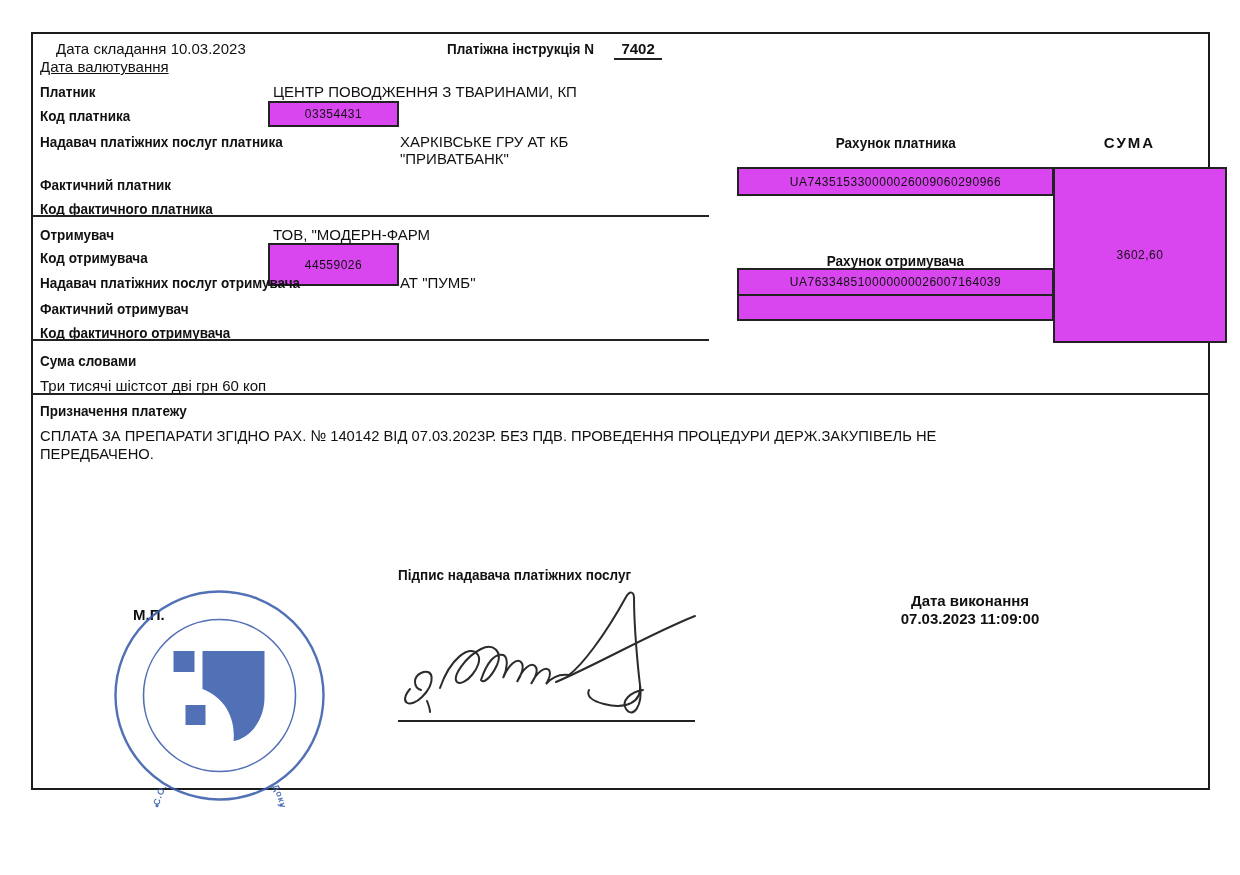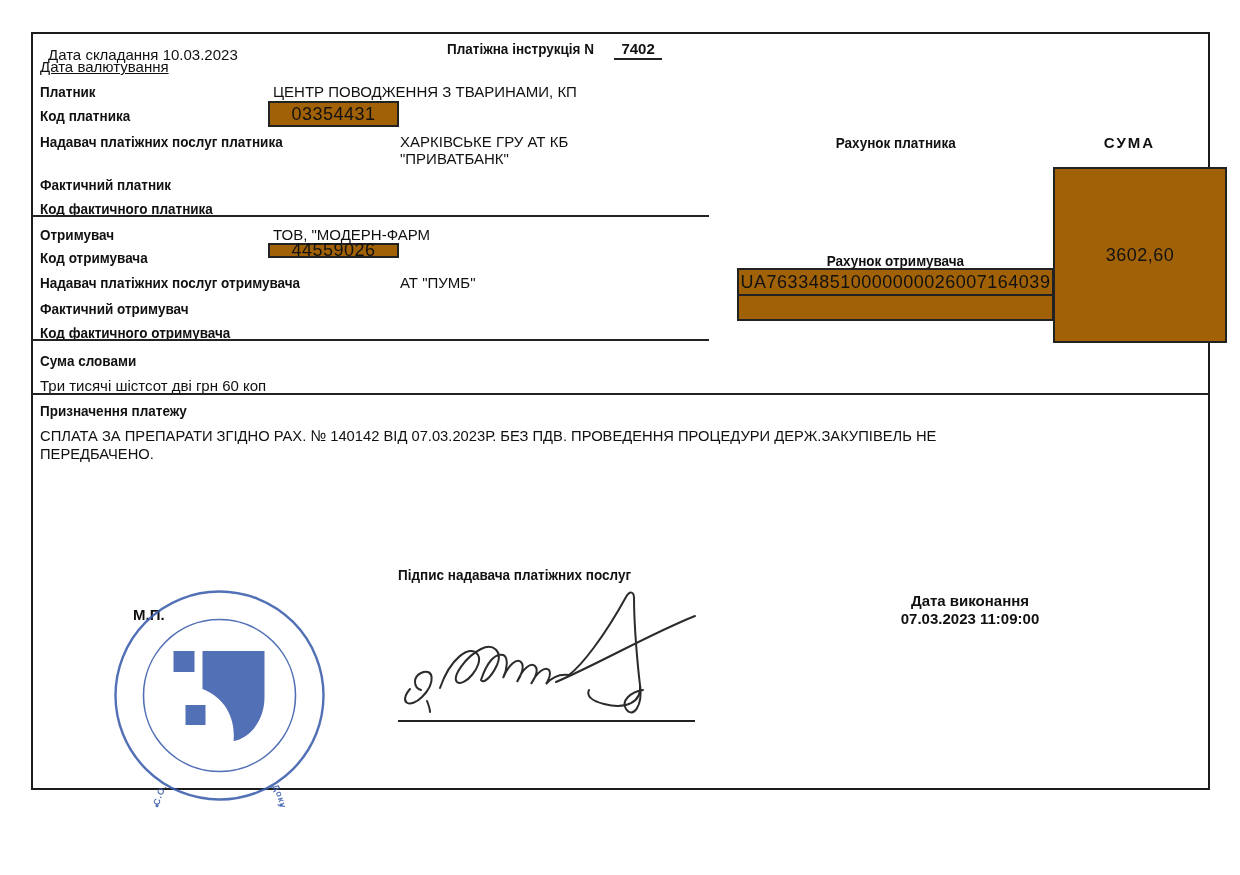--- a/index.html
+++ b/index.html
@@ -8,35 +8,35 @@
   .frame{position:absolute;left:31px;top:32px;width:1179px;height:758px;
          border:2px solid #1c1c1c;box-sizing:border-box;}
   .t{position:absolute;font-size:15px;white-space:nowrap;}
   .b{font-weight:bold;}
   .sx{transform:scaleX(0.9);transform-origin:0 50%;}
   .ctr{text-align:center;}
   .ctr .in{display:inline-block;transform:scaleX(0.9);transform-origin:50% 50%;}
   .hline{position:absolute;height:2px;background:#222;}
   .box{position:absolute;border:2px solid #222;box-sizing:border-box;
        display:flex;align-items:center;justify-content:center;
-       font-size:18px;letter-spacing:0.5px;background:#a16207;}
+       font-size:12px;letter-spacing:0.5px;background:#d946ef;}
   .num{text-decoration:none;border-bottom:2px solid #222;padding:0 7px 1px 7px;}
   .suma-h{letter-spacing:2px;}
   .purp{font-size:15.5px;transform:scaleX(0.95);transform-origin:0 0;}
   .lh18 div{line-height:18px;}
   svg{position:absolute;}
 </style>
 </head>
 <body>
 
 <div class="page">
 
   <div class="frame"></div>
 
-  <div class="t" style="left:48px;top:40px;margin-top:6px;">Дата складання 10.03.2023</div>
+  <div class="t" style="left:56px;top:40px;">Дата складання 10.03.2023</div>
   <div class="t" style="left:40px;top:58px;text-decoration:underline;">Дата валютування</div>
 
   <div class="t" style="left:447px;top:40px;">
     <span class="b sx" style="display:inline-block;">Платіжна інструкція N</span>
     <span class="b num">7402</span>
   </div>
 
 
   <div class="t b sx" style="left:40px;top:83px;">Платник</div>
   <div class="t" style="left:273px;top:83px;">ЦЕНТР ПОВОДЖЕННЯ З ТВАРИНАМИ, КП</div>
@@ -48,33 +48,36 @@
 
   <div class="t b sx" style="left:40px;top:133px;">Надавач платіжних послуг платника</div>
   <div class="t" style="left:400px;top:133px;">ХАРКІВСЬКЕ ГРУ АТ КБ</div>
   <div class="t" style="left:400px;top:150px;">"ПРИВАТБАНК"</div>
 
   <div class="t b ctr" style="left:737px;top:134px;width:317px;">
     <span class="in">Рахунок платника</span>
   </div>
   <div class="t b ctr suma-h" style="left:1053px;top:134px;width:153px;">СУМА</div>
 
+  <div class="box" style="left:737px;top:167px;width:317px;height:29px;">
+    <span>UA743515330000026009060290966</span>
+  </div>
   <div class="box" style="left:1053px;top:167px;width:174px;height:176px;">
     <span>3602,60</span>
   </div>
 
   <div class="t b sx" style="left:40px;top:176px;">Фактичний платник</div>
   <div class="t b sx" style="left:40px;top:200px;">Код фактичного платника</div>
   <div class="hline" style="left:31px;top:215px;width:678px;"></div>
 
   <div class="t b sx" style="left:40px;top:226px;">Отримувач</div>
   <div class="t" style="left:273px;top:226px;">ТОВ, "МОДЕРН-ФАРМ</div>
 
   <div class="t b sx" style="left:40px;top:249px;">Код отримувача</div>
-  <div class="box" style="left:268px;top:243px;width:131px;height:15px;">
+  <div class="box" style="left:268px;top:243px;width:131px;height:43px;">
     <span>44559026</span>
   </div>
 
   <div class="t b ctr" style="left:737px;top:252px;width:317px;">
     <span class="in">Рахунок отримувача</span>
   </div>
 
   <div class="t b sx" style="left:40px;top:274px;">Надавач платіжних послуг отримувача</div>
   <div class="t" style="left:400px;top:274px;">АТ "ПУМБ"</div>
 

